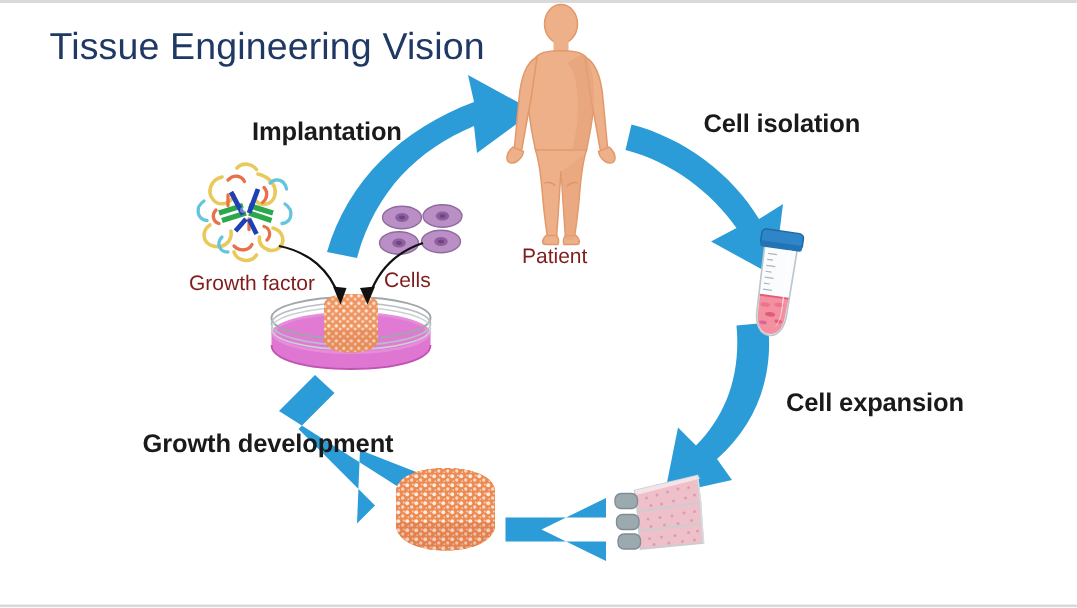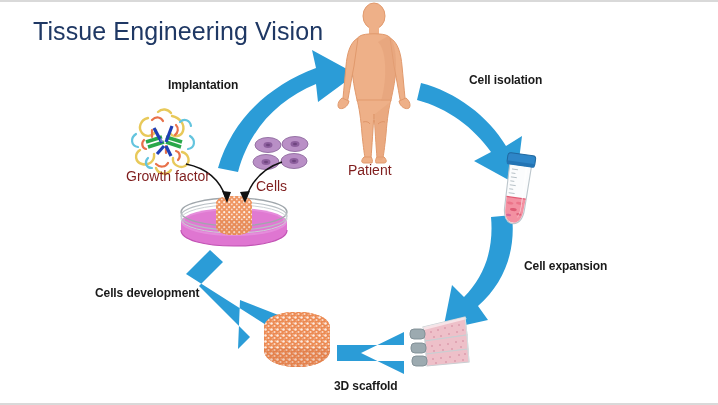--- a/index.html
+++ b/index.html
@@ -36,21 +36,21 @@
     font-family: "Liberation Sans", sans-serif;
     font-weight: 400;
     letter-spacing: 0.1px;
     color: #1f3864;
     white-space: nowrap;
   }
   .step-label {
     position: absolute;
     font-family: "Liberation Sans", sans-serif;
     font-weight: bold;
-    font-size: 12px;
+    font-size: 17px;
     color: #1a1a1a;
     white-space: nowrap;
     letter-spacing: -0.1px;
   }
   .plain-label {
     position: absolute;
     font-family: "Liberation Sans", sans-serif;
     font-weight: 400;
     font-size: 14px;
     color: #7f1d1d;
@@ -419,21 +419,20 @@
       </g>
     </svg>
   </div>
 
   <div class="step-label" style="left:168px; top:78px;">Implantation</div>
 
   <div class="step-label" style="left:524px; top:259px;">Cell expansion</div>
 
   <div class="step-label" style="left:469px; top:73px;">Cell isolation</div>
 
-  <div class="step-label" style="left:334px; top:379px;">3D scaffold</div>
-
-  <div class="step-label" style="left:95px; top:286px;">Cells development</div>
-
-  <div class="plain-label" style="left:126px; top:168px;text-align:center;">Growth factor</div>
+
+  <div class="step-label" style="left:95px; top:286px;">Growth development</div>
+
+  <div class="plain-label" style="left:126px; top:180px;text-align:center;">Growth factor</div>
 
   <div class="plain-label" style="left:256px; top:178px;">Cells</div>
 
 </div>
 
 </body></html>

